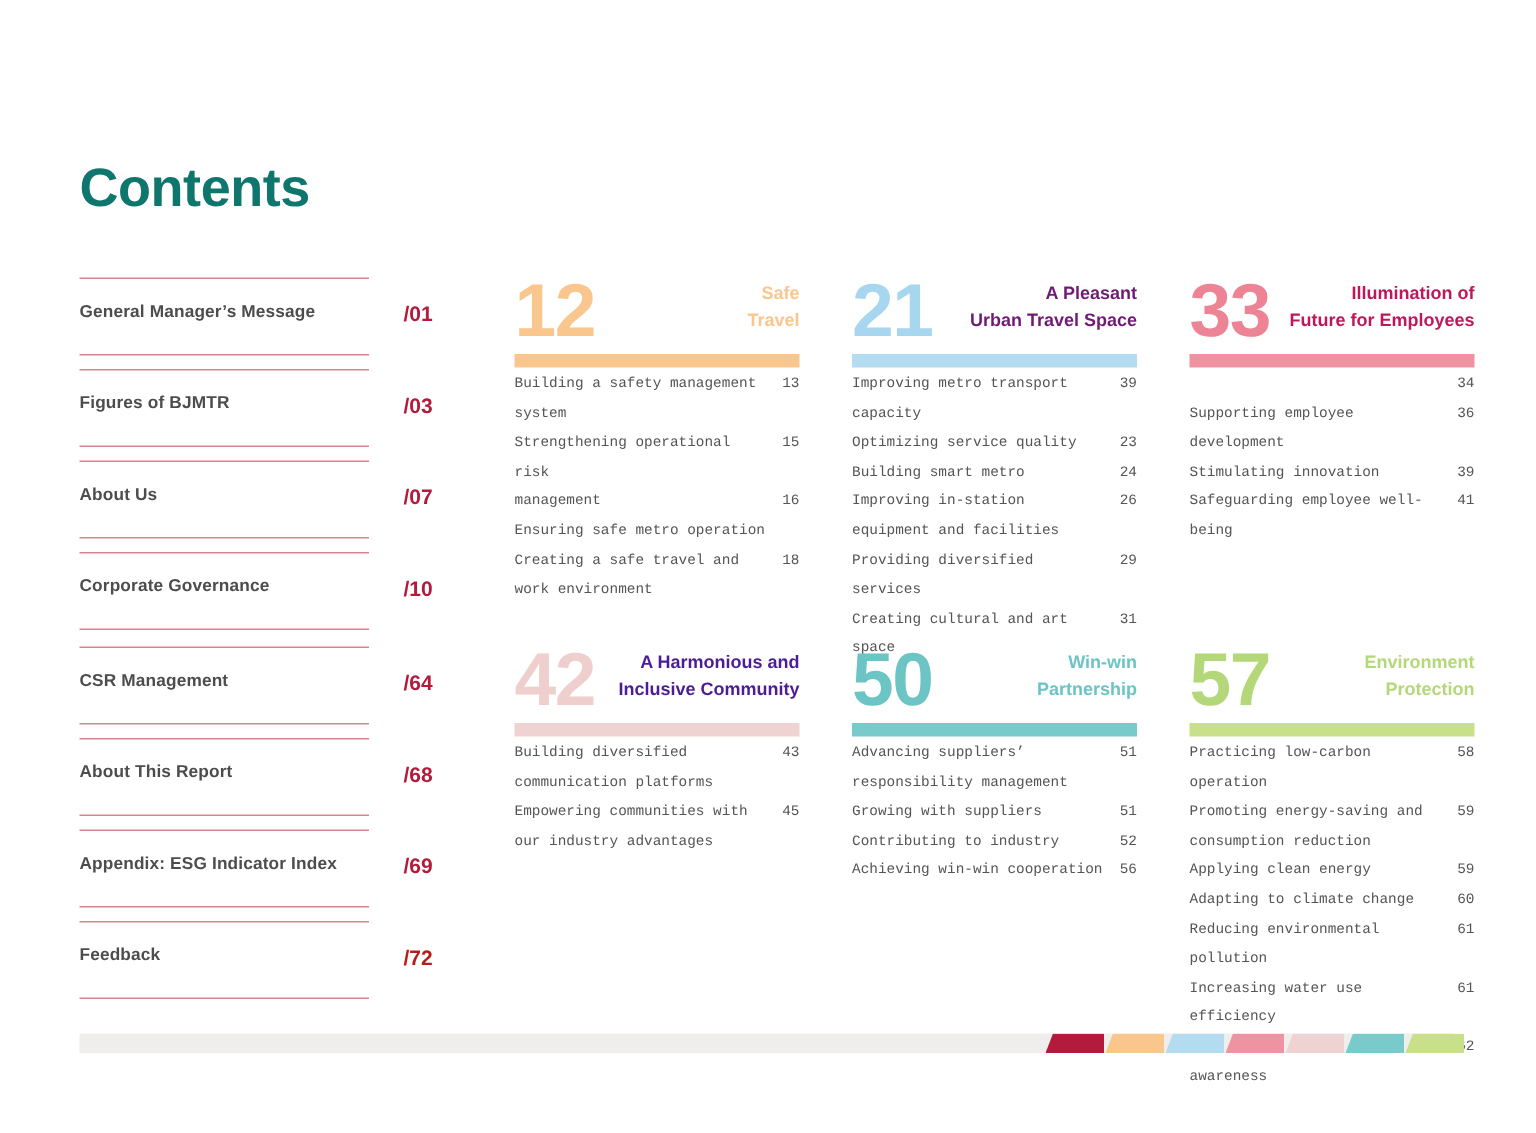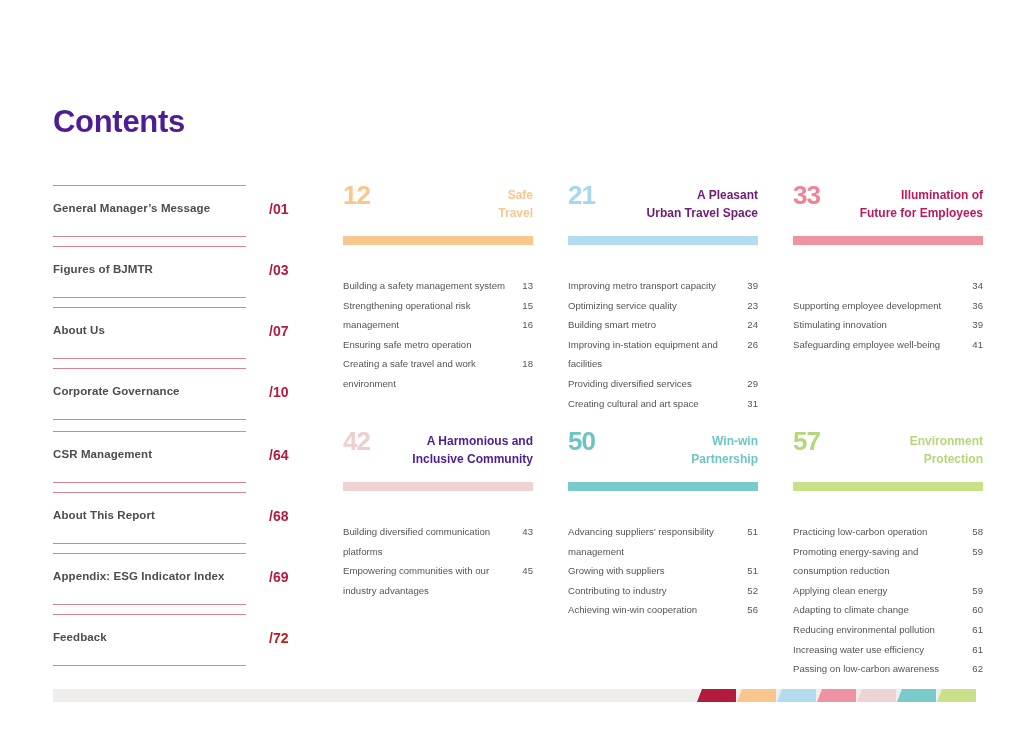--- a/index.html
+++ b/index.html
@@ -11,23 +11,23 @@
     font-family: "Liberation Sans", sans-serif;
     position: relative;
     overflow: hidden;
   }
 
   
   #page-title {
     position: absolute;
     left: 53px;
     top: 104px;
-    font-size: 31px;
-    font-weight: bold;
-    color: #4c1d95;
+    font-size: 36px;
+    font-weight: bold;
+    color: #0f766e;
     letter-spacing: -0.3px;
   }
 
   
   .toc-block {
     position: absolute;
     left: 53px;
     width: 193px;
   }
   #toc-block-top  { top: 185px; }
@@ -66,21 +66,21 @@
     width: 190px;
   }
   .chapter-head {
     position: relative;
     height: 48px;
   }
   .chapter-number {
     position: absolute;
     left: 0;
     top: -4px;
-    font-size: 26px;
+    font-size: 50px;
     font-weight: bold;
     line-height: 1;
     letter-spacing: -1px;
   }
   .chapter-title {
     position: absolute;
     right: 0;
     top: 0px;
     text-align: right;
     font-size: 12px;
@@ -88,22 +88,23 @@
     line-height: 1.5;
     white-space: pre-line;
   }
   .chapter-bar {
     height: 9px;
     width: 100%;
     margin-top: 2px;
   }
 
   .chapter-list {
-    margin-top: 31px;
-    position: relative;
+    margin-top: 1px;
+    position: relative;
+    font-family: Liberation Mono, monospace;
   }
   .chapter-item {
     position: relative;
     font-size: 9.6px;
     color: #555555;
     line-height: 19.6px;
     min-height: 19.6px;
     padding-right: 20px;
   }
   .chapter-item-text {

